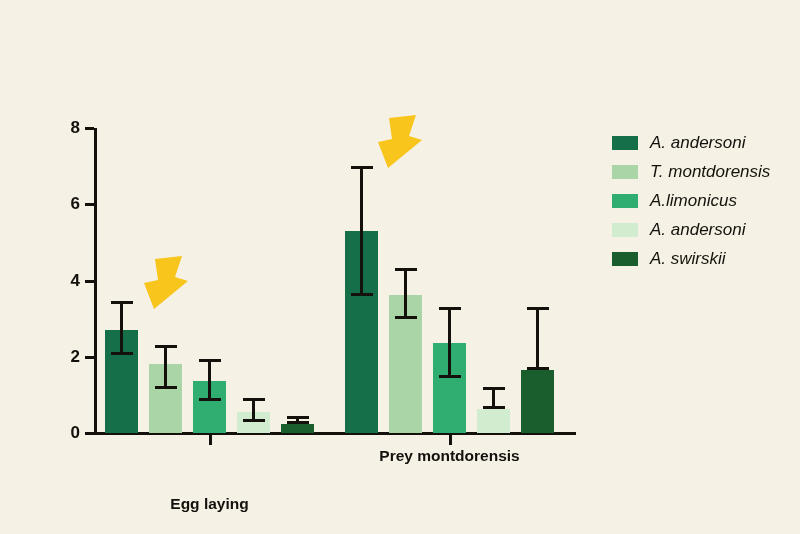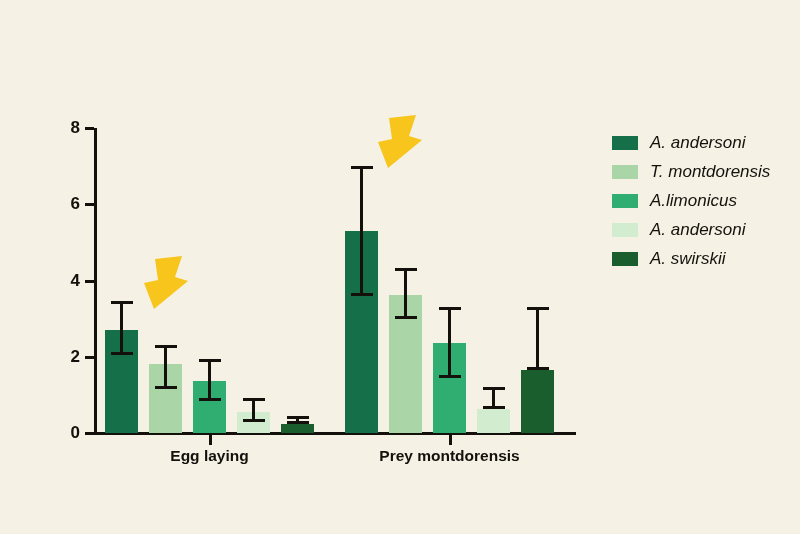--- a/index.html
+++ b/index.html
@@ -218,21 +218,21 @@
       <div class="bar" title="A. andersoni — Prey consumption: 1.65" style="left: 426px; width: 33px; height: 62.9062px; background: rgb(26, 94, 45);"></div>
       <div class="errorbar" style="left: 426px; width: 33px; top: 179.188px; height: 62.9062px;">
         <div class="err-stem" style="top: 0px; height: 62.9062px;"></div>
         <div class="err-cap" style="top: 0px;"></div>
         <div class="err-cap" style="top: 59.9062px;"></div>
       </div>
     </div>
 
   <div id="x-labels">
       <div class="x-tick" style="left: 208.5px;"></div>
-      <div class="x-cat-label" style="left: 209.5px;">Egg laying</div>
+      <div class="x-cat-label" style="left: 209.5px; margin-top: 48px;">Egg laying</div>
       <div class="x-tick" style="left: 448.5px;"></div>
       <div class="x-cat-label" style="left: 449.5px;">Prey montdorensis</div>
     </div>
 
   <svg class="arrow-annot" style="left:118px; top:253px;" width="80" height="62" viewBox="0 0 80 62">
     <polygon id="arrow-shape-1" points="64,3 57,24 70,28 36,56 26,30 40,27 37,6" fill="#f7c51c"></polygon>
   </svg>
 
   <svg class="arrow-annot" style="left:352px; top:112px;" width="80" height="62" viewBox="0 0 80 62">
     <polygon id="arrow-shape-2" points="64,3 57,24 70,28 36,56 26,30 40,27 37,6" fill="#f7c51c"></polygon>

